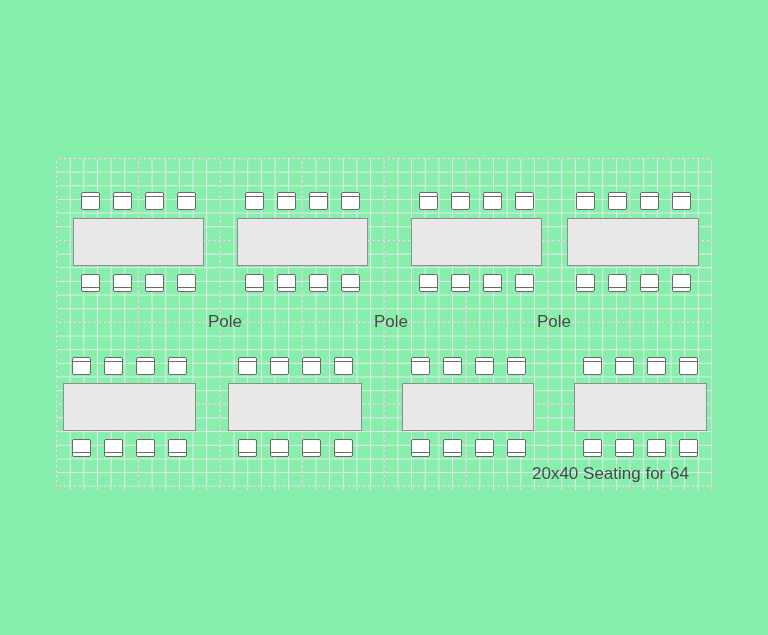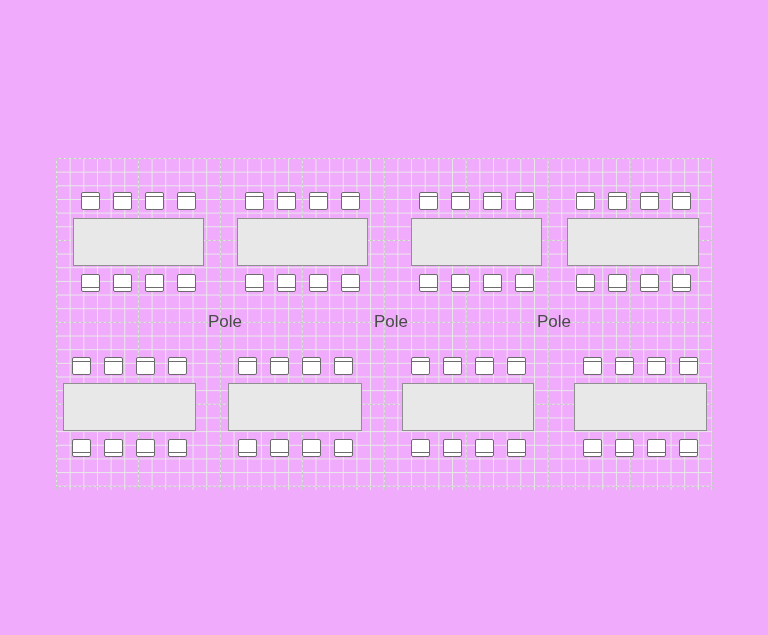--- a/index.html
+++ b/index.html
@@ -5,21 +5,21 @@
   html, body {
     margin: 0;
     padding: 0;
     background: #ffffff;
     font-family: "Liberation Sans", sans-serif;
   }
   .canvas {
     position: relative;
     width: 768px;
     height: 635px;
-    background: #f0abfc;
+    background: #86efac;
     overflow: hidden;
   }
   
   .grid {
     position: absolute;
     left: 56px;
     top: 158px;
     width: 656px;
     height: 332px;
     background-image:
@@ -245,13 +245,14 @@
           <div class="chair bottom"></div>
           <div class="chair bottom"></div>
         </div>
       </div>
     </div>
 
   <span class="pole-label" style="left:225px">Pole</span>
   <span class="pole-label" style="left:391px">Pole</span>
   <span class="pole-label" style="left:554px">Pole</span>
 
+  <div class="caption">20x40 Seating for 64</div>
 </div>
 
 </body></html>

